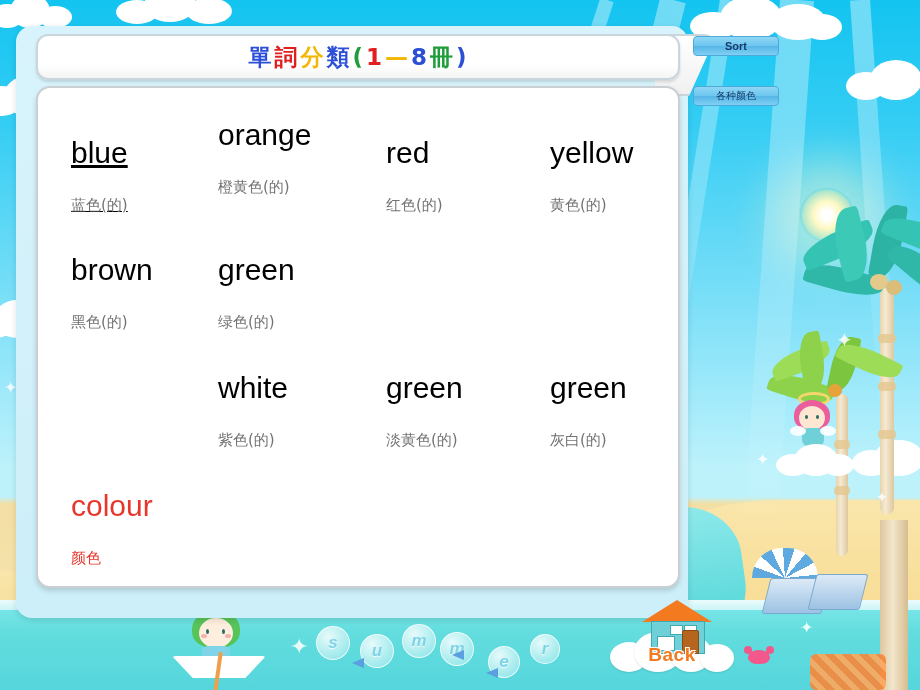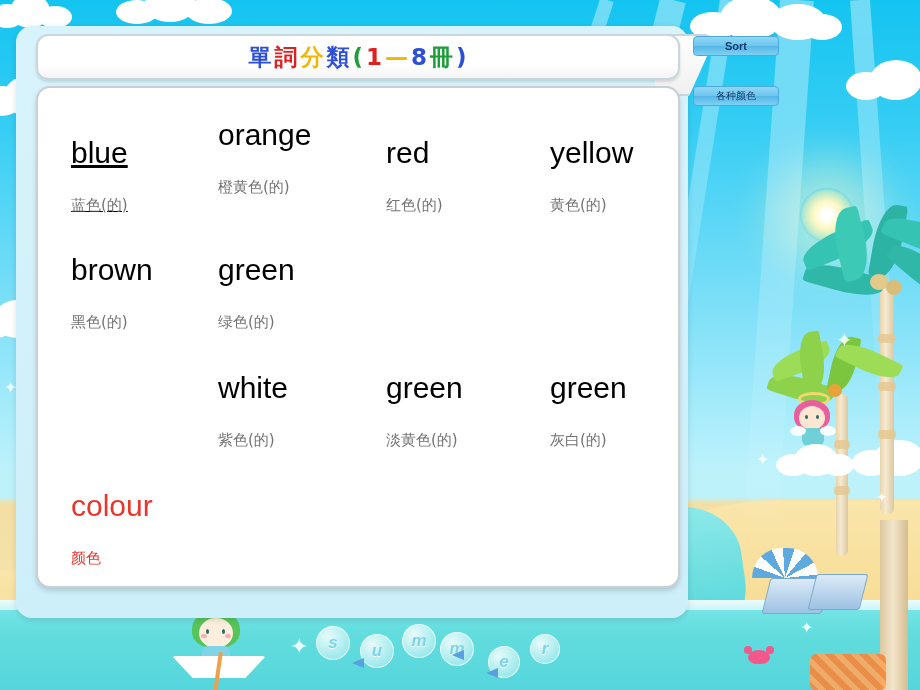--- a/index.html
+++ b/index.html
@@ -302,13 +302,31 @@
       <div class="wordcell" style="left: 512px; top: 285px;">
         <div class="en">green</div>
         <div class="cn">灰白(的)</div>
       </div>
       <div class="wordcell" style="left: 33px; top: 403px;">
         <div class="en red">colour</div>
         <div class="cn red">颜色</div>
       </div>
     </div>
 
+  <div id="backbtn">
+    <div id="backcloud">
+      <i style="left:0;top:16px;width:38px;height:30px;"></i>
+      <i style="left:24px;top:6px;width:48px;height:40px;"></i>
+      <i style="left:60px;top:10px;width:42px;height:36px;"></i>
+      <i style="left:90px;top:18px;width:34px;height:28px;"></i>
+    </div>
+    <div id="house">
+      <div id="roof"></div>
+      <div id="hbody">
+        <div class="win" style="left:18px;top:3px;width:11px;height:8px;"></div>
+        <div class="win" style="left:32px;top:3px;width:11px;height:8px;"></div>
+        <div class="win" style="left:5px;top:14px;width:16px;height:13px;"></div>
+      </div>
+      <div id="door"></div>
+    </div>
+    <div id="backlabel">Back</div>
+  </div>
 </div>
 
 </body></html>

